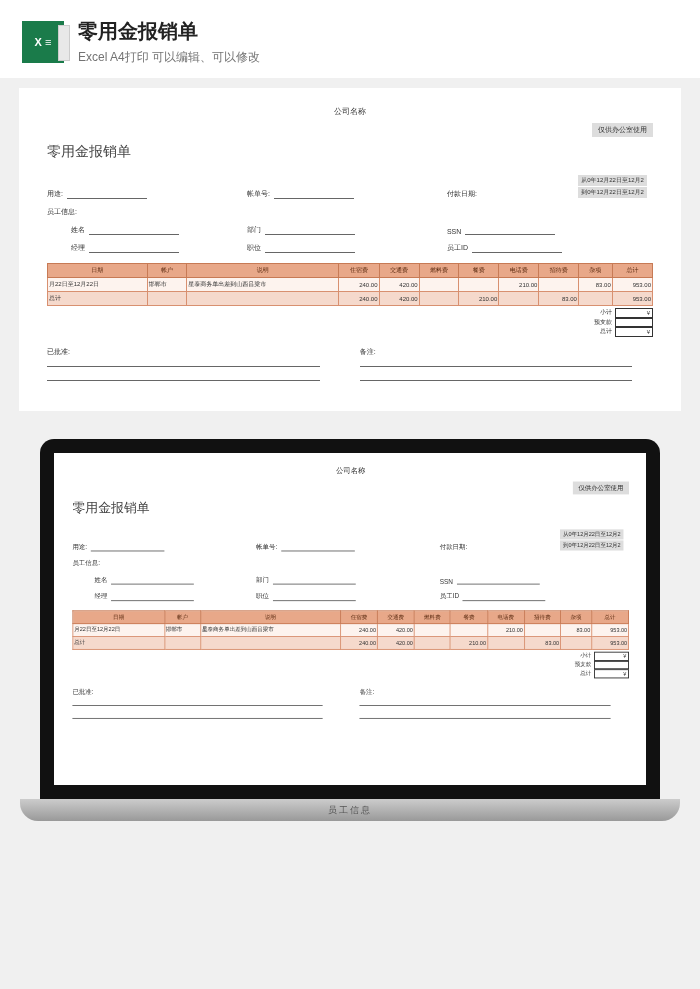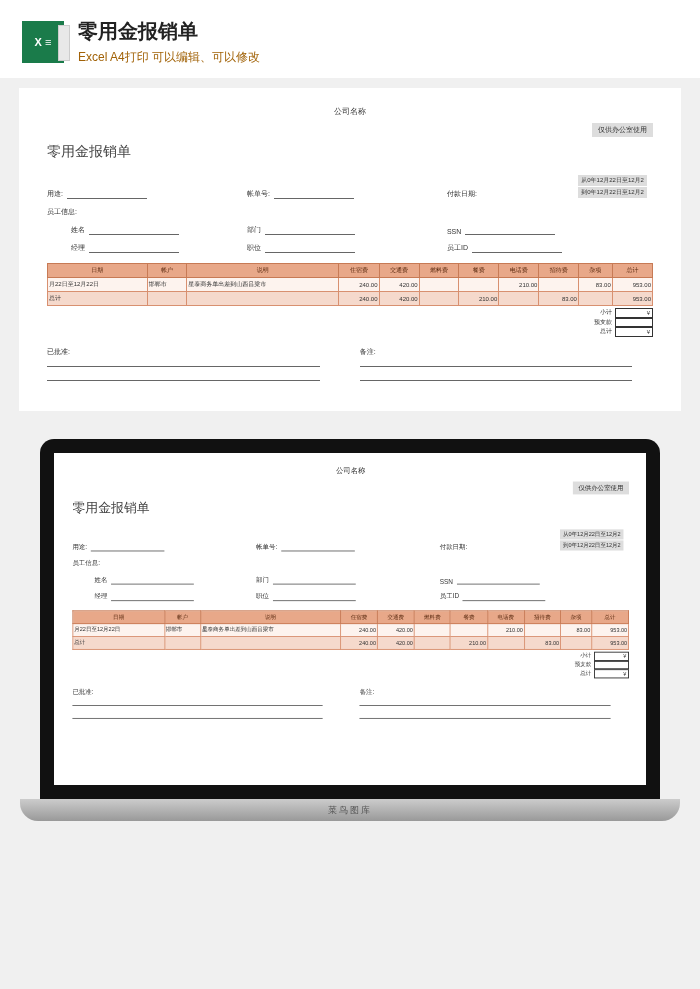--- a/index.html
+++ b/index.html
@@ -38,21 +38,21 @@
     position: absolute;
     right: -6px;
     top: 4px;
     width: 10px;
     height: 34px;
     background: #e8e8e8;
     border: 1px solid #ccc;
   }
   .header-text { display: flex; flex-direction: column; gap: 4px; }
   .header-title { font-size: 20px; font-weight: bold; color: #222; }
-  .header-sub { font-size: 12px; color: #a16207; }
+  .header-sub { font-size: 12px; color: #737373; }
   .sheet-frame {
     width: 662px;
     background: #fff;
     margin-top: 10px;
     padding: 18px 28px 26px 28px;
     font-size: 8px;
     color: #333;
     position: relative;
   }
   .company { text-align: center; font-size: 8px; margin-bottom: 6px; }
@@ -424,15 +424,15 @@
               <div class="footer-lines">
                 <div class="fl"></div>
                 <div class="fl"></div>
               </div>
             </div>
         </div>
       </div>
     </div>
   </div>
   <div class="laptop-base">
-    <span>菜鸟图库</span>
+    <span>员工信息</span>
   </div>
 </div>
 
 </body></html>

